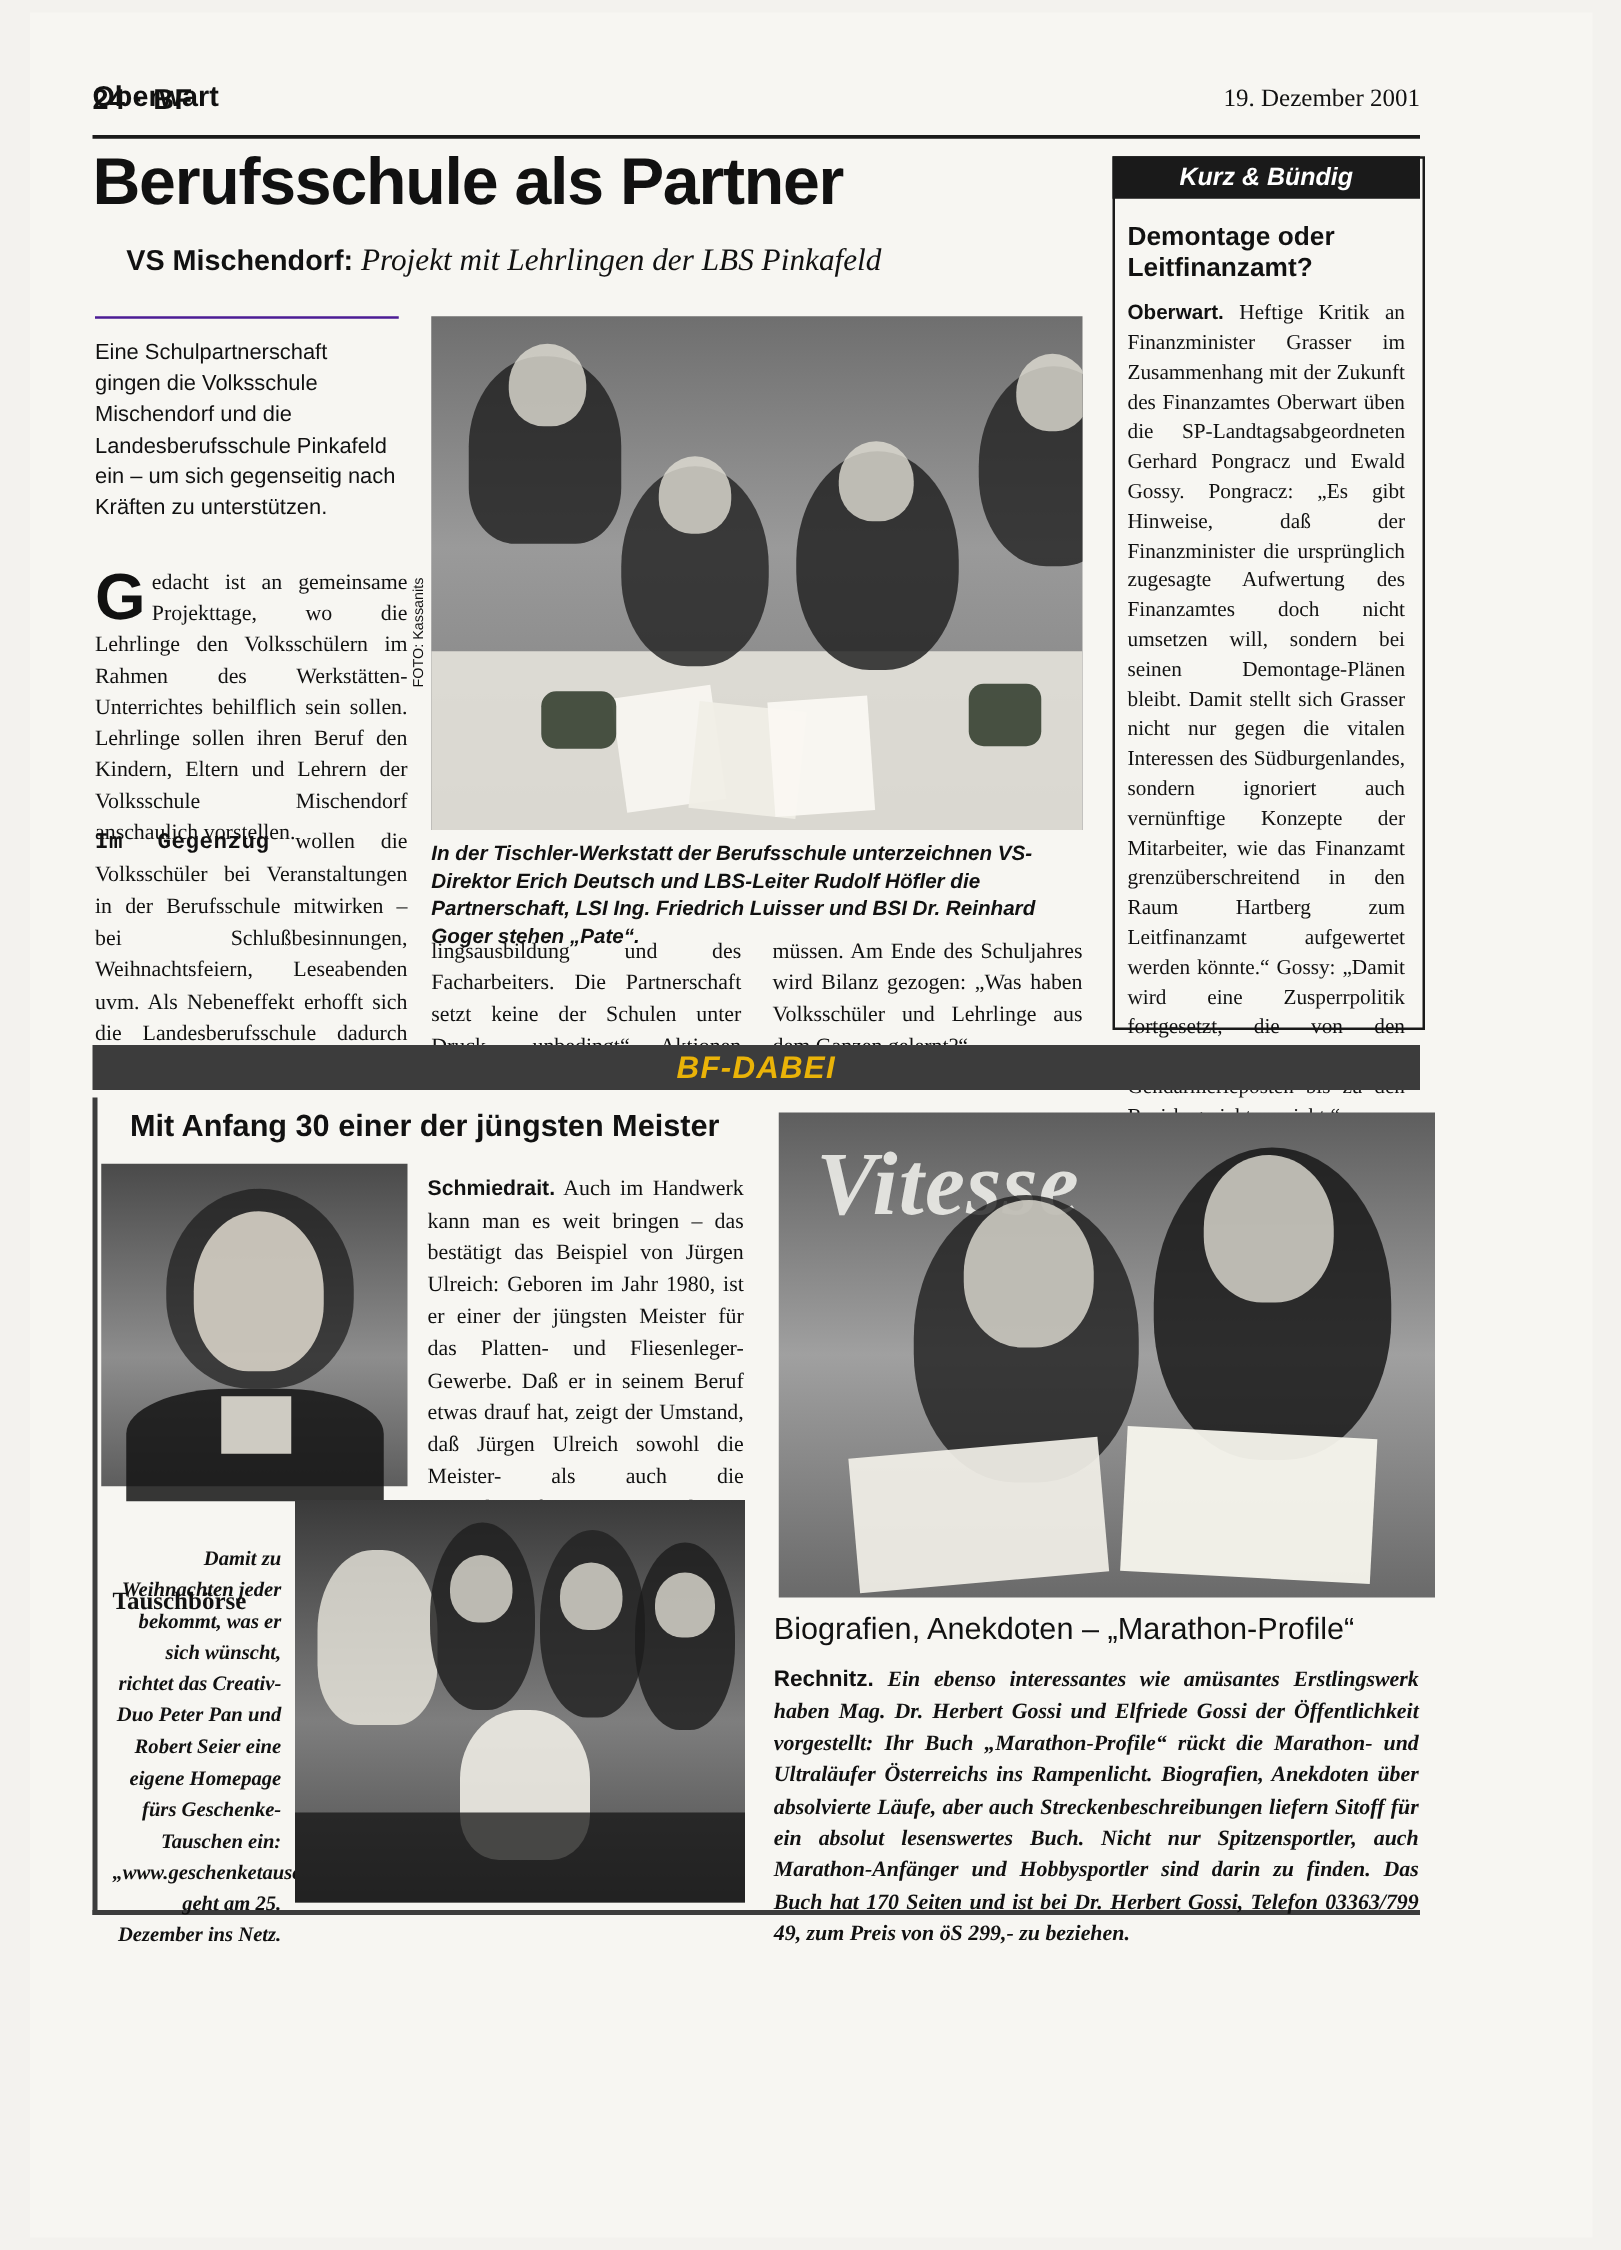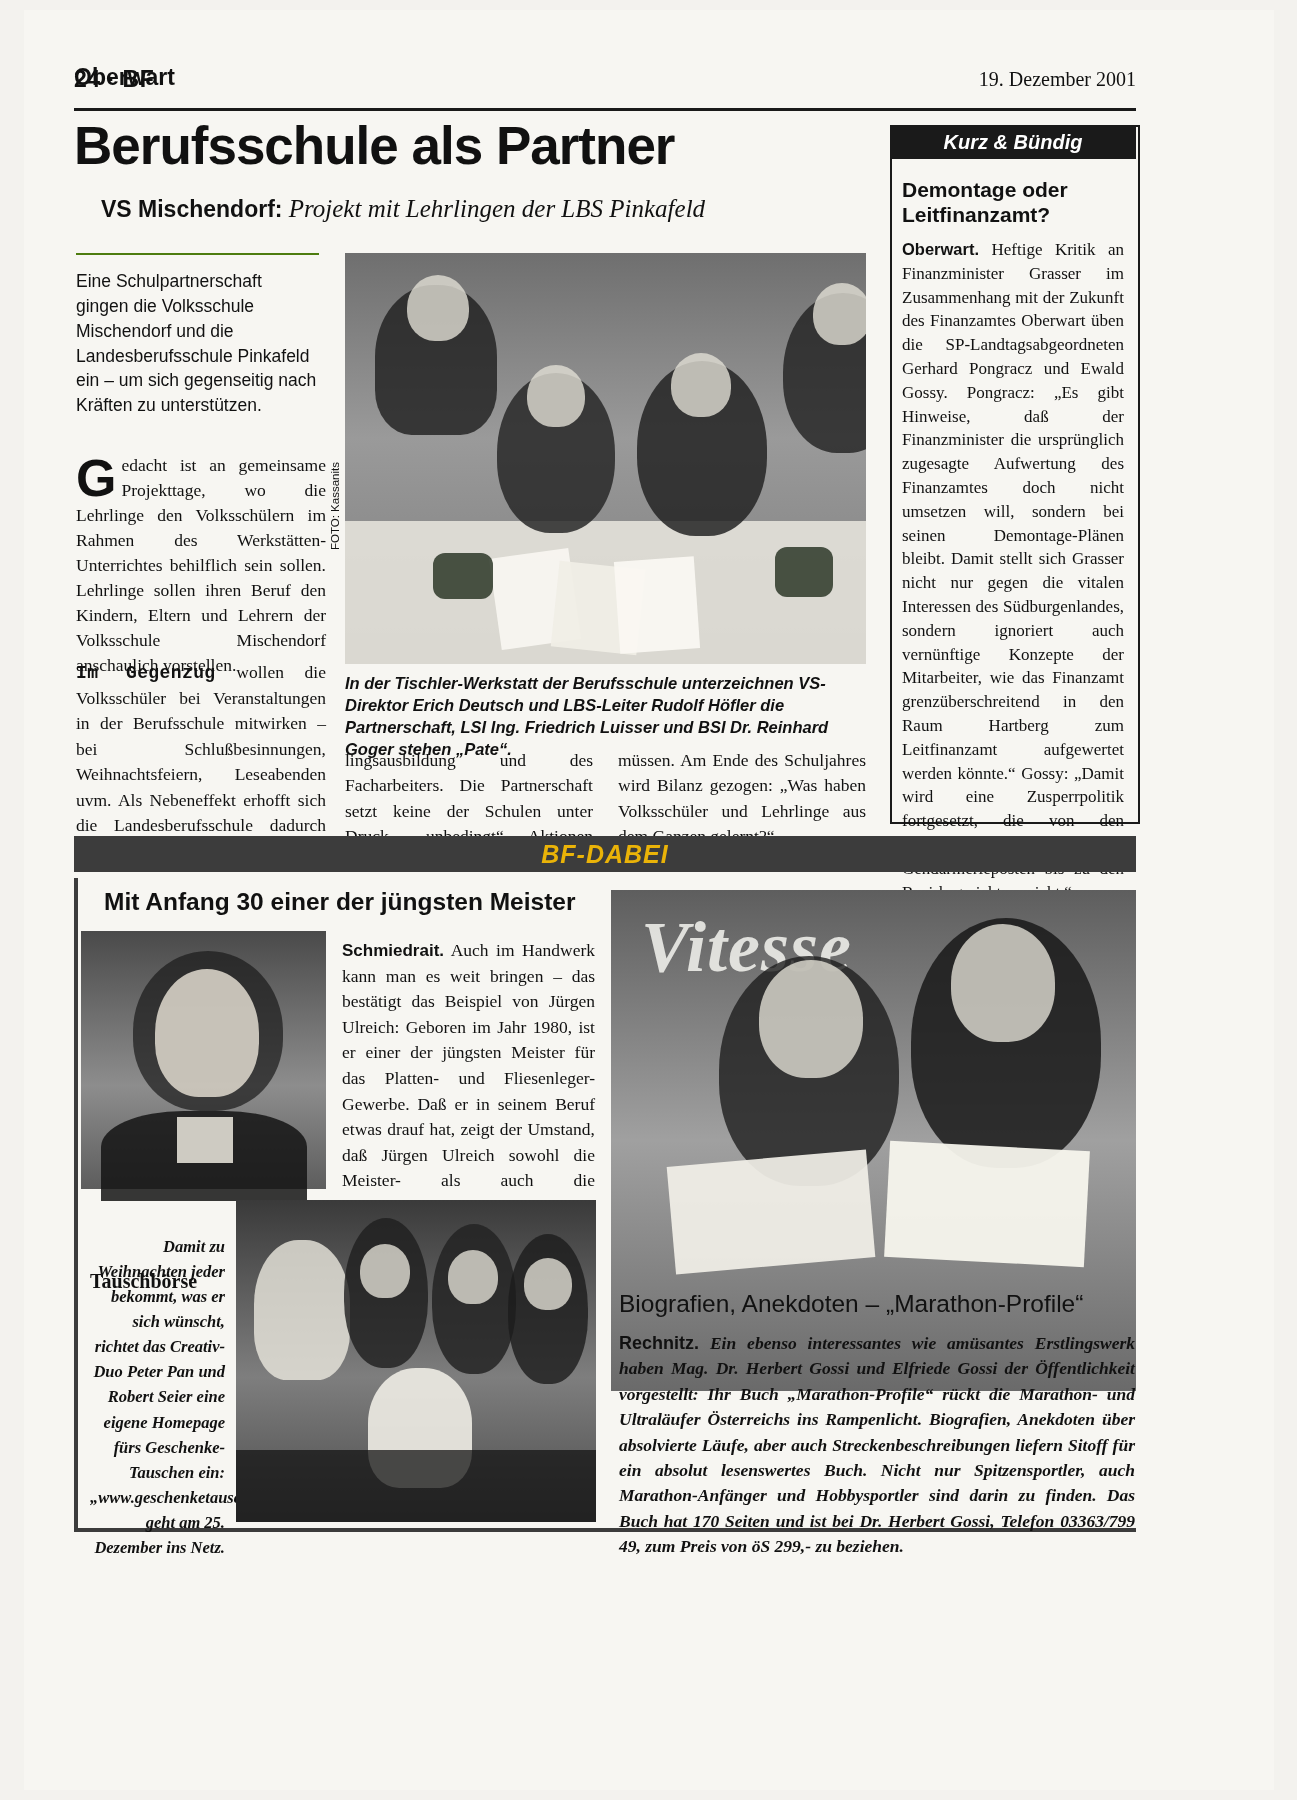--- a/index.html
+++ b/index.html
@@ -86,21 +86,21 @@
     font-family: "Liberation Serif", serif;
     font-style: italic;
     font-size: 25px;
   }
   
   .lead {
     position: absolute;
     left: 52px;
     top: 243px;
     width: 243px;
-    border-top: 2px solid #4d7c0f;
+    border-top: 2px solid #4c1d95;
     padding-top: 14px;
     font-family: "Liberation Sans", sans-serif;
     font-size: 17.5px;
     line-height: 1.42;
   }
   .col1 {
     position: absolute;
     left: 52px;
     top: 443px;
     width: 250px;
@@ -318,24 +318,24 @@
   .photo3 {
     position: absolute;
     left: 212px;
     top: 1190px;
     width: 360px;
     height: 322px;
     background: linear-gradient(#3a3a3a, #7e7e7e 55%, #4b4b4b);
   }
   .photo4 {
     position: absolute;
-    left: 587px;
+    left: 599px;
     top: 880px;
     width: 525px;
-    height: 501px;
+    height: 388px;
     background: linear-gradient(#5e5e5e, #a0a0a0 50%, #6a6a6a);
     text-decoration: underline;
   }
   .h3 {
     position: absolute;
     left: 595px;
     top: 1280px;
     width: 520px;
     font-family: "Liberation Sans", sans-serif;
     font-weight: normal;

